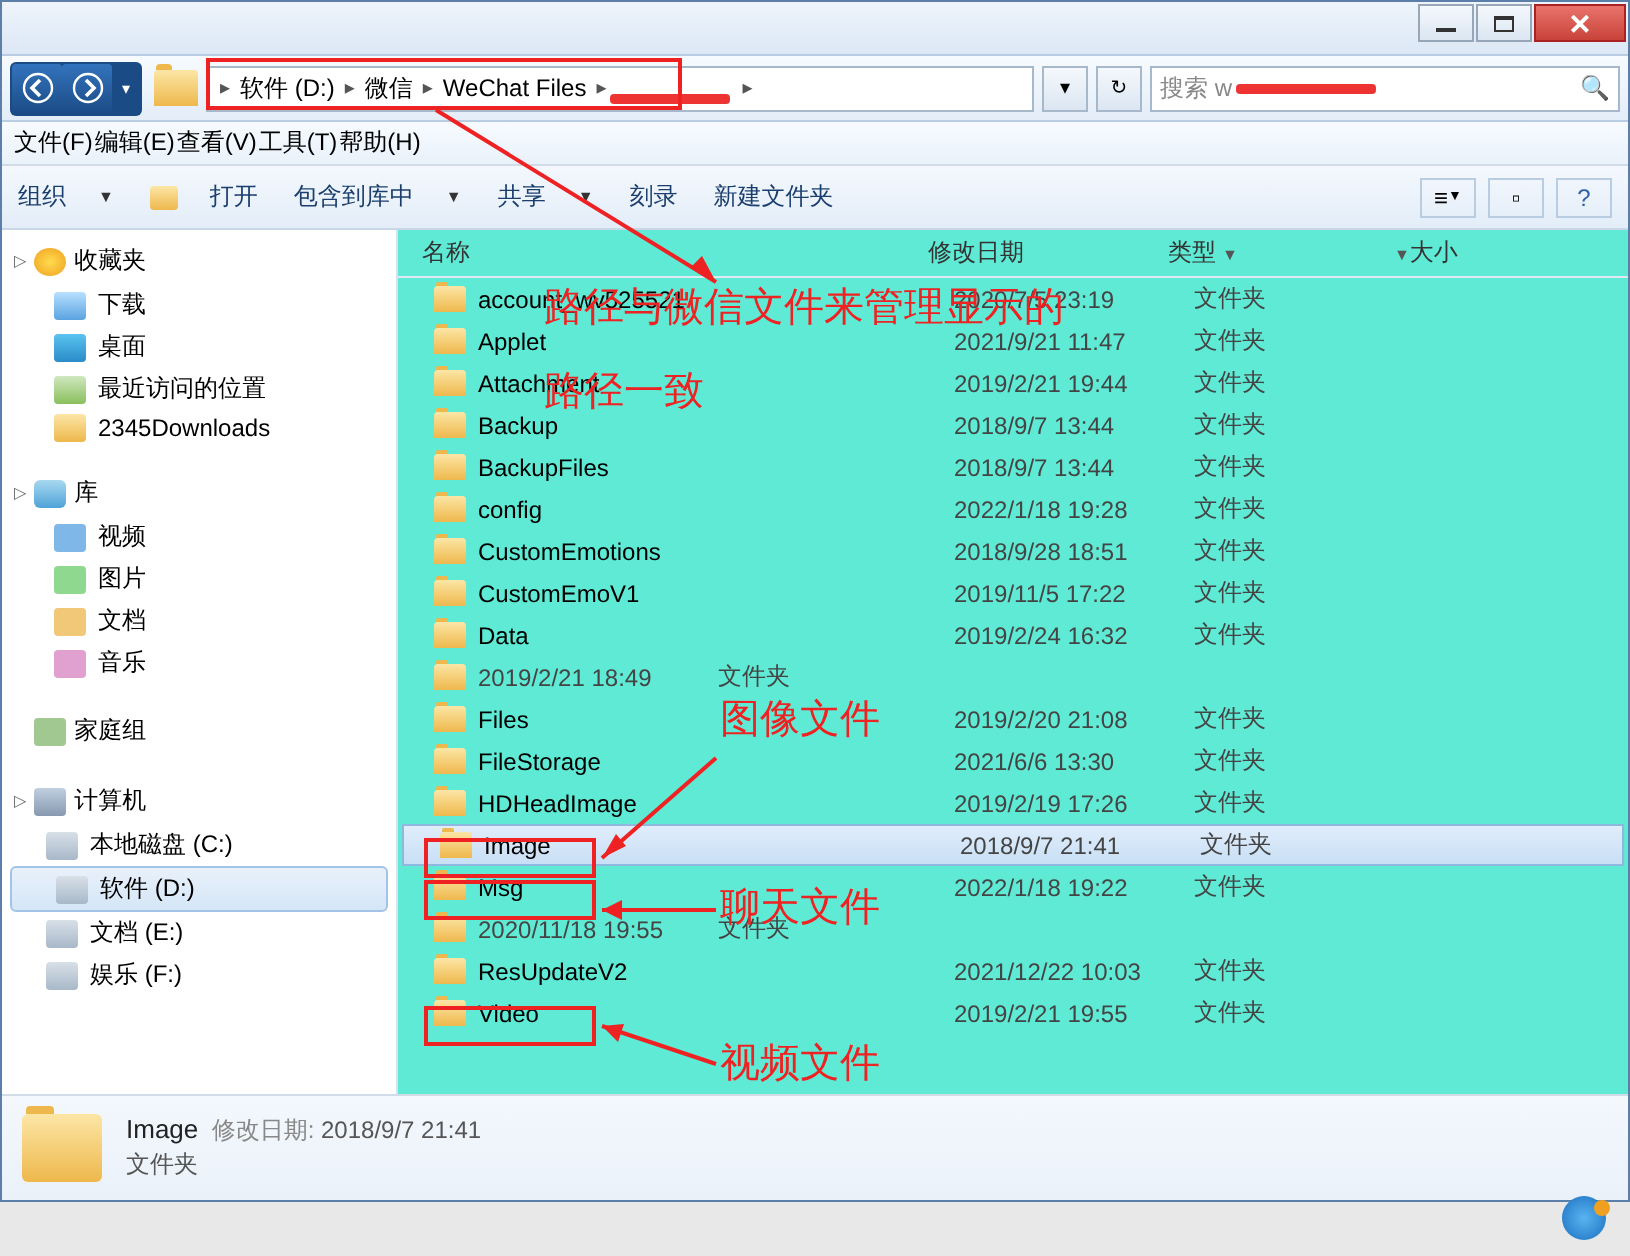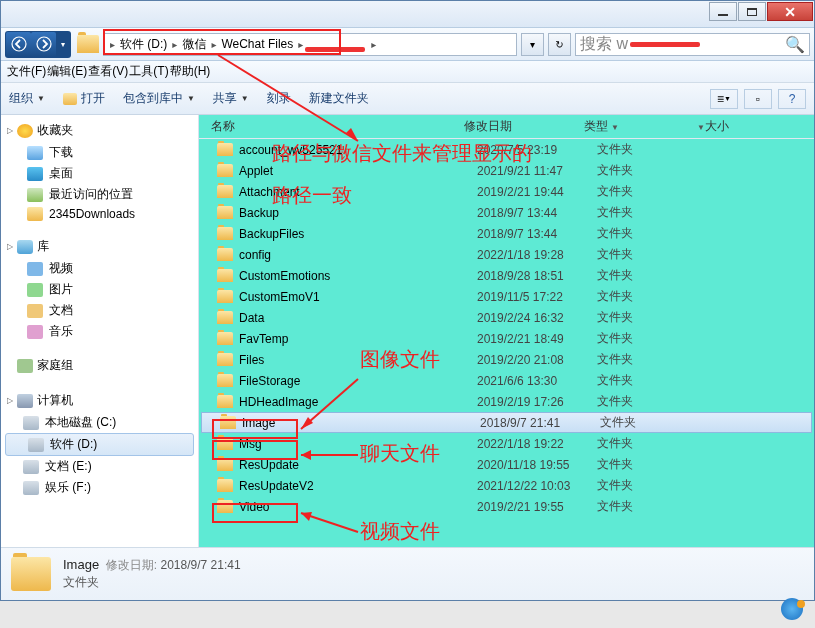--- a/index.html
+++ b/index.html
@@ -22,30 +22,30 @@
 .navbtn svg { width: 16px; height: 16px; }
 .dd { width: 14px; display: flex; align-items: center; justify-content: center; color: #fff; font-size: 8px; }
 .foldericon-sm { width: 22px; height: 18px; background: linear-gradient(#fce6a6, #eeb84c); border-radius: 2px 2px 0 0; margin-right: 4px; position: relative; }
 .foldericon-sm:before { content: ''; position: absolute; top: -3px; left: 1px; width: 8px; height: 3px; background: #eeb84c; border-radius: 2px 2px 0 0; }
 .breadcrumb { flex: 1; height: 23px; background: #fff; border: 1px solid #a7b8cb; display: flex; align-items: center; font-size: 12px; padding: 0 4px; margin-right: 4px; }
 .bc-seg { padding: 0 3px; }
 .bc-arr { color: #555; font-size: 10px; padding: 0 2px; }
 .bc-red { padding: 0 8px; color: transparent; position: relative; margin-top: 12px; }
 .bc-red:before { content: ''; position: absolute; left: 0; width: 60px; height: 5px; background: #e33; border-radius: 2px; top: 4px; }
 .iconbtn { width: 23px; height: 23px; border: 1px solid #a7b8cb; background: linear-gradient(#f5f8fc, #dbe6f2); margin-right: 4px; display: flex; align-items: center; justify-content: center; font-size: 10px; }
-.search { width: 235px; height: 23px; border: 1px solid #a7b8cb; background: #fff; display: flex; align-items: center; padding: 0 4px; font-size: 16px; color: #888; }
+.search { width: 235px; height: 23px; border: 1px solid #a7b8cb; background: #fff; display: flex; align-items: center; padding: 0 4px; font-size: 12px; color: #888; }
 .search .redstrike { display: inline-block; width: 70px; height: 5px; background: #e33; border-radius: 2px; margin: 0 2px; }
 .search .mag { margin-left: auto; color: #2b5a99; }
 
 
 .menubar { height: 22px; background: linear-gradient(#f7fbff, #e9f1fa); display: flex; align-items: center; font-size: 12px; padding: 0 6px; gap: 1px; border-bottom: 1px solid #d0dce8; }
 
 
 .toolbar { height: 32px; background: linear-gradient(#f4f8fd, #e3edf8); display: flex; align-items: center; font-size: 12px; padding: 0 8px; gap: 18px; border-bottom: 1px solid #c8d6e5; }
-.toolbar .grp { display: flex; align-items: center; gap: 4px; color: #1a3e6e; }
+.toolbar .grp { display: flex; align-items: center; gap: 16px; color: #1a3e6e; }
 .toolbar .tri { font-size: 8px; color: #333; }
 .tr { margin-left: auto; display: flex; gap: 6px; }
 .viewbtn { width: 28px; height: 20px; border: 1px solid #b8cde2; display: flex; align-items: center; justify-content: center; }
 
 
 .body { display: flex; height: 432px; }
 .sidebar { width: 198px; background: #fff; border-right: 1px solid #d8e2ee; overflow: hidden; font-size: 12px; padding-top: 4px; }
 .sb-grp { margin-bottom: 12px; }
 .sb-head { display: flex; align-items: center; padding: 3px 6px; gap: 4px; }
 .sb-head .tri { font-size: 8px; color: #666; }
@@ -330,21 +330,20 @@
             <span class="ftype">文件夹</span>
           </div>
           <div class="frow">
             <span class="fico"></span>
             <span class="fname">Data</span>
             <span class="fdate">2019/2/24 16:32</span>
             <span class="ftype">文件夹</span>
           </div>
           <div class="frow">
             <span class="fico"></span>
-            <span class="fname">FavTemp</span>
             <span class="fdate">2019/2/21 18:49</span>
             <span class="ftype">文件夹</span>
           </div>
           <div class="frow">
             <span class="fico"></span>
             <span class="fname">Files</span>
             <span class="fdate">2019/2/20 21:08</span>
             <span class="ftype">文件夹</span>
           </div>
           <div class="frow">
@@ -366,21 +365,20 @@
             <span class="ftype">文件夹</span>
           </div>
           <div class="frow">
             <span class="fico"></span>
             <span class="fname">Msg</span>
             <span class="fdate">2022/1/18 19:22</span>
             <span class="ftype">文件夹</span>
           </div>
           <div class="frow">
             <span class="fico"></span>
-            <span class="fname">ResUpdate</span>
             <span class="fdate">2020/11/18 19:55</span>
             <span class="ftype">文件夹</span>
           </div>
           <div class="frow">
             <span class="fico"></span>
             <span class="fname">ResUpdateV2</span>
             <span class="fdate">2021/12/22 10:03</span>
             <span class="ftype">文件夹</span>
           </div>
           <div class="frow">

